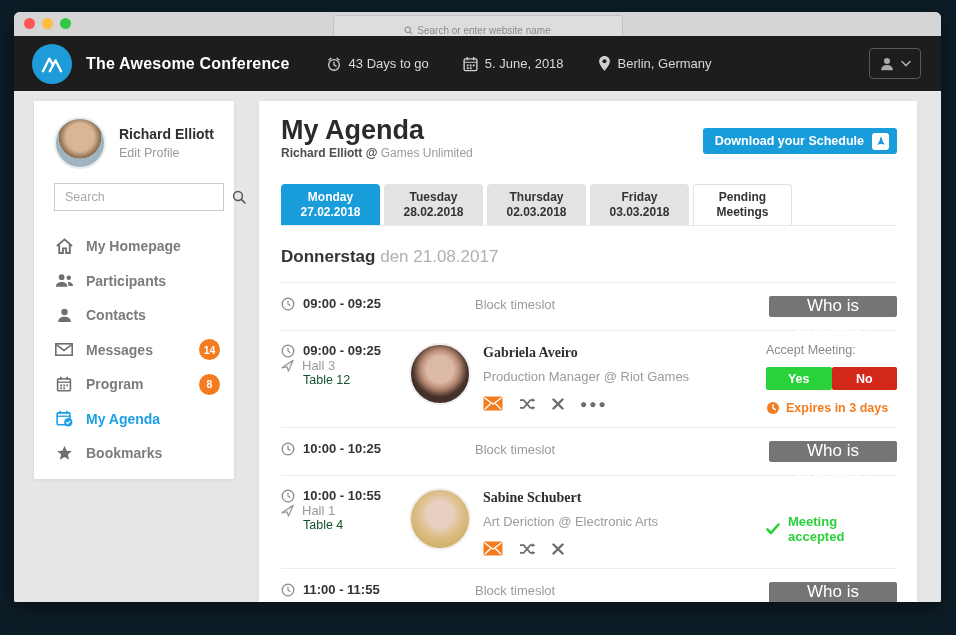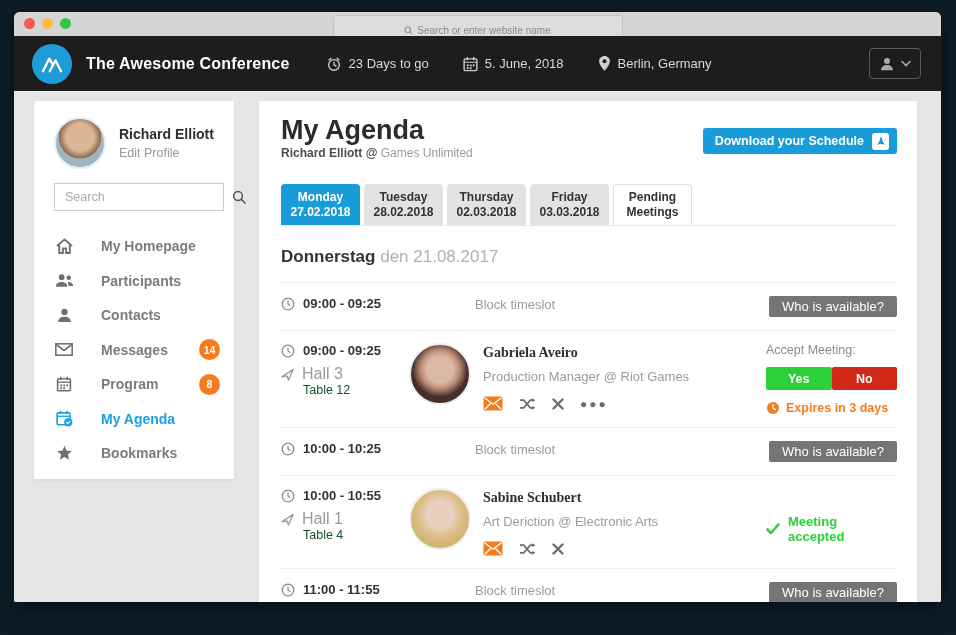--- a/index.html
+++ b/index.html
@@ -32,53 +32,53 @@
   .avatar { width:52px; height:52px; border-radius:50%; border:2px solid #e8eef2; flex:0 0 auto;
             background:radial-gradient(circle at 50% 38%, #d9b696 0 36%, #8a6b4c 55%, #9fb4c0 56%); }
   .pmeta { margin-left:13px; }
   .pname { font-size:14px; font-weight:bold; color:#2f2f2f; }
   .pedit { font-size:12.5px; color:#9a9a9a; margin-top:4px; cursor:pointer; }
   .searchbox { position:absolute; left:20px; top:82px; width:170px; height:28px; border:1px solid #cccccc; background:#fff; display:flex; align-items:center; }
   .searchbox input { border:0; outline:0; flex:1; font-size:12.5px; color:#777; padding:0 6px 0 10px; font-family:inherit; background:transparent; }
   .searchbox input::placeholder { color:#aaa; }
   .searchbox .sicon { margin-right:8px; color:#555; display:flex; }
   .menu { position:absolute; left:20px; top:128px; right:14px; }
-  .mitem { display:flex; align-items:center; height:34.5px; color:#7c7c7c; font-size:14px; font-weight:bold; cursor:pointer; position:relative;gap:15px; }
+  .mitem { display:flex; align-items:center; height:34.5px; color:#7c7c7c; font-size:14px; font-weight:bold; cursor:pointer; position:relative; }
   .mitem .micon { width:20px; display:flex; justify-content:center; color:#6f6f6f; margin-right:12px; }
   .mitem.active { color:#1b9fe6; }
   .mitem.active .micon { color:#1b9fe6; }
   .badge { position:absolute; right:0; width:21px; height:21px; border-radius:50%; background:#f47c1f; color:#fff; font-size:10.5px; font-weight:bold; display:flex; align-items:center; justify-content:center; }
 
   
   .mainpanel { position:absolute; left:245px; top:10px; width:658px; height:501px; background:#fff; box-shadow:0 1px 3px rgba(0,0,0,.08); padding:14px 20px 0 22px; overflow:hidden; }
   .h1 { font-size:27px; font-weight:bold; color:#2b2b2b; }
   .sub { font-size:12px; color:#4d4d4d; font-weight:bold; }
   .sub .co { color:#9b9b9b; font-weight:normal; }
   .dlbtn { position:absolute; right:20px; top:27px; height:26px; background:#199cda; border:0; border-radius:3px; color:#fff; font-weight:bold; font-size:12.5px; display:flex; align-items:center; gap:8px; padding:0 8px 0 12px; cursor:pointer; font-family:inherit; }
   .pdfbox { width:17px; height:17px; background:#fff; border-radius:3px; display:flex; align-items:center; justify-content:center; }
 
   .tabs { display:flex; margin-top:24px; border-bottom:1px solid #e8e8e8; }
-  .tab { width:79px; height:41px; margin-right:4px; background:#e3e3e3; border-radius:4px 4px 0 0; display:flex; flex-direction:column; align-items:center; justify-content:center; font-size:12px; font-weight:bold; color:#333; line-height:15px; cursor:pointer; }
+  .tab { width:99px; height:41px; margin-right:4px; background:#e3e3e3; border-radius:4px 4px 0 0; display:flex; flex-direction:column; align-items:center; justify-content:center; font-size:12px; font-weight:bold; color:#333; line-height:15px; cursor:pointer; }
   .tab.active { background:#199cda; color:#fff; }
   .tab.pending { background:#fff; border:1px solid #e0e0e0; border-bottom:none; }
 
   .dayhead { margin-top:21px; font-size:17px; color:#b0b0b0; }
   .dayhead b { color:#333; font-weight:bold; }
 
   .rows { margin-top:15px; }
   .row { display:flex; align-items:flex-start; border-top:1px solid #ececec; padding:13px 0; }
   .row.meet { padding:12px 0; min-height:91px; }
   .timecol { width:128px; flex:0 0 auto; font-size:13px; color:#999; }
   .tline { display:flex; align-items:center; gap:8px; }
   .tline .time { font-weight:bold; color:#333; }
   .tline svg { color:#8a8a8a; flex:0 0 auto; }
-  .hall { display:flex; align-items:center; gap:8px; margin-top:7px; color:#9a9a9a; font-size:16px; }
+  .hall { display:flex; align-items:center; gap:8px; color:#9a9a9a; font-size:13px; }
   .tableline { margin-left:22px; color:#14532d; font-size:12.5px; }
   .rowlabel { flex:1; font-size:13px; color:#9b9b9b; padding-left:66px; padding-top:1px; }
-  .whobtn { width:128px; height:21px; background:#757575; border:0; border-radius:2px; color:#fff; font-size:13px; cursor:pointer; font-family:inherit; flex:0 0 auto;margin-left:19px; }
+  .whobtn { width:128px; height:21px; background:#757575; border:0; border-radius:2px; color:#fff; font-size:17px; cursor:pointer; font-family:inherit; flex:0 0 auto;margin-left:19px; }
   .mavatar { width:62px; height:62px; border-radius:50%; flex:0 0 auto; margin-right:12px; border:2px solid #f0f0f0; }
   .av-g { background:radial-gradient(circle at 50% 42%, #dcb9a6 0 30%, #b98a74 44%, #46302a 62%); }
   .av-s { background:radial-gradient(circle at 50% 42%, #e8cfc0 0 30%, #ddc08c 48%, #d2b36e 70%); }
   .minfo { flex:1; padding-top:2px; }
   .mname { font-size:14px; font-weight:bold; color:#2f2f2f;font-family:Liberation Serif, serif; }
   .mrole { font-size:13px; color:#9b9b9b; margin-top:8px; }
   .actionicons { display:flex; align-items:center; gap:16px; margin-top:12px; }
   .envbtn { width:20px; height:15px; display:flex; }
   .iconx { color:#6d6d6d; display:flex; cursor:pointer; }
   .dots { color:#6d6d6d; font-size:12px; letter-spacing:2px; cursor:pointer; }
@@ -117,21 +117,21 @@
           <path d="M9.5 18 L16 6 L22 18" fill="none" stroke="#fff" stroke-width="2.6" stroke-linecap="round" stroke-linejoin="round"></path>
         </svg>
     </div>
     <div class="apptitle">The Awesome Conference</div>
     <div class="meta" style="margin-left:36px;">
       <svg width="16" height="16" viewBox="0 0 18 18">
           <circle cx="9" cy="10" r="6" fill="none" stroke="currentColor" stroke-width="1.5"></circle>
           <path d="M9 7 v3 l2.4 1.4" fill="none" stroke="currentColor" stroke-width="1.4" stroke-linecap="round"></path>
           <path d="M3.2 4.4 L5.6 2.6 M14.8 4.4 L12.4 2.6" stroke="currentColor" stroke-width="1.5" stroke-linecap="round"></path>
         </svg>
-      <span>23 Days to go</span>
+      <span>43 Days to go</span>
     </div>
     <div class="meta">
       <svg width="15" height="16" viewBox="0 0 16 17">
           <rect x="1.2" y="3" width="13.6" height="12.6" rx="1.4" fill="none" stroke="currentColor" stroke-width="1.5"></rect>
           <line x1="4.6" y1="1" x2="4.6" y2="4.4" stroke="currentColor" stroke-width="1.5"></line>
           <line x1="11.4" y1="1" x2="11.4" y2="4.4" stroke="currentColor" stroke-width="1.5"></line>
           <line x1="1.4" y1="6.6" x2="14.6" y2="6.6" stroke="currentColor" stroke-width="1.2"></line>
           <rect x="4" y="9" width="2" height="2" fill="currentColor"></rect>
           <rect x="7.2" y="9" width="2" height="2" fill="currentColor"></rect>
           <rect x="10.4" y="9" width="2" height="2" fill="currentColor"></rect>

